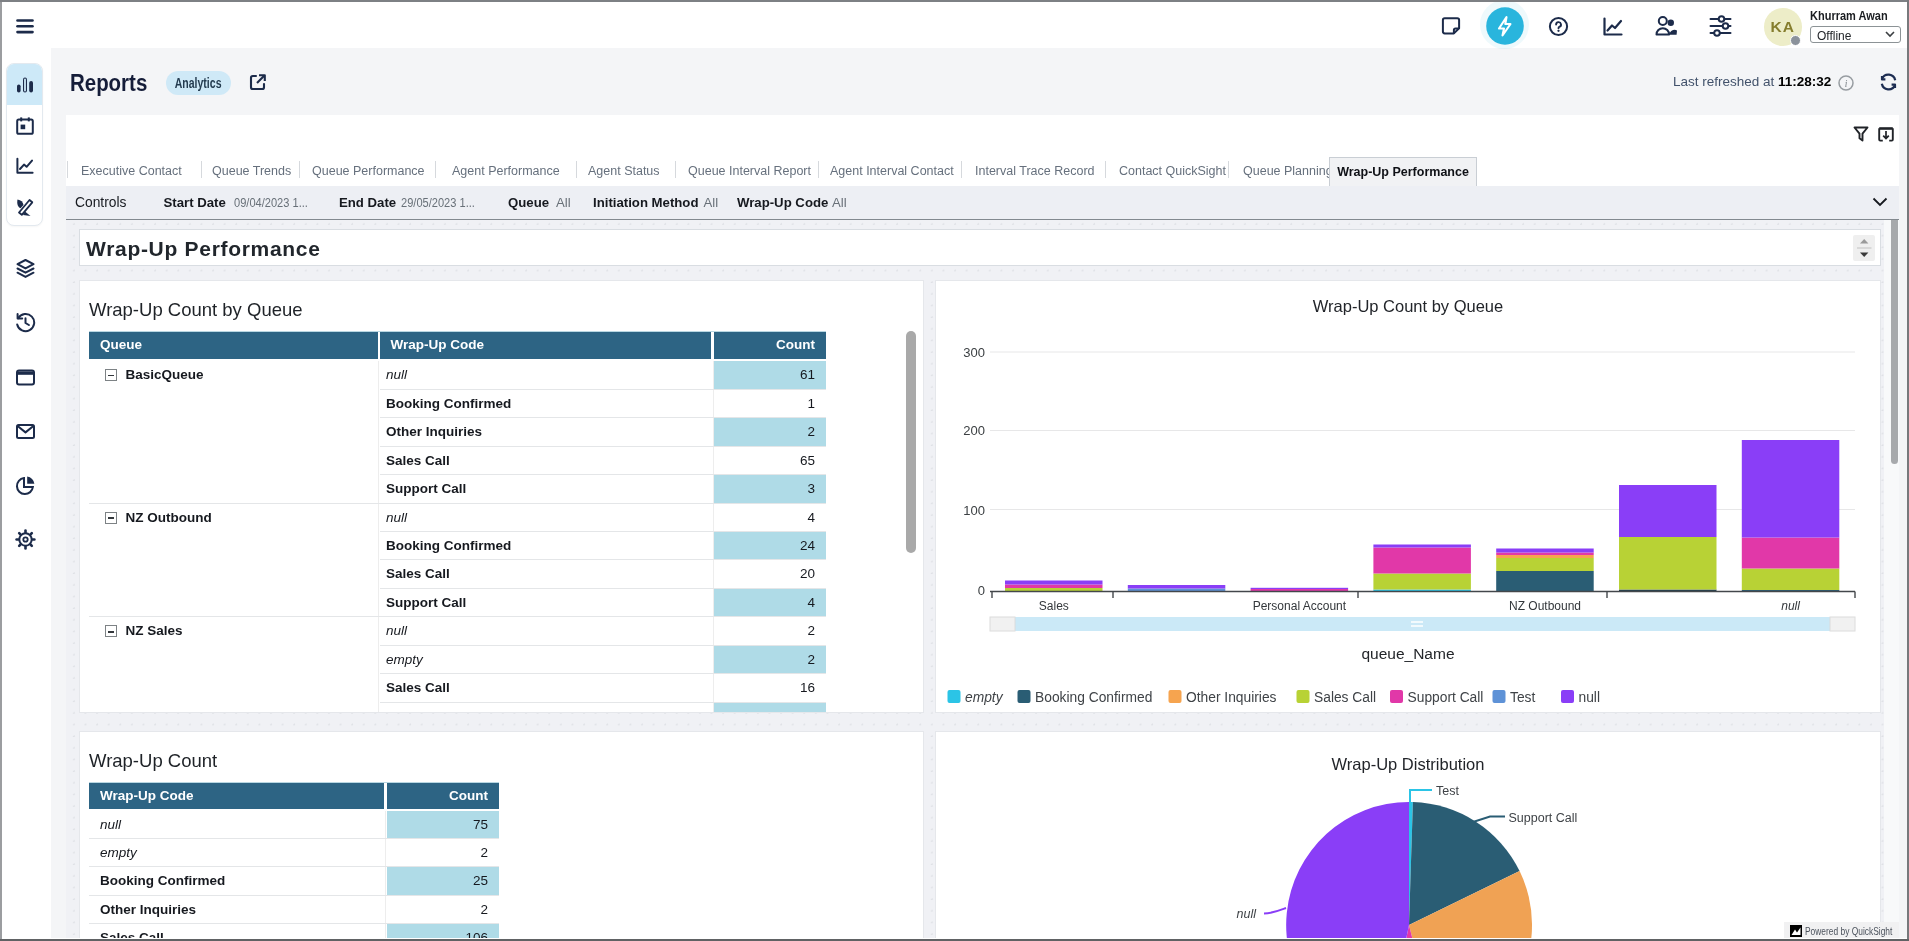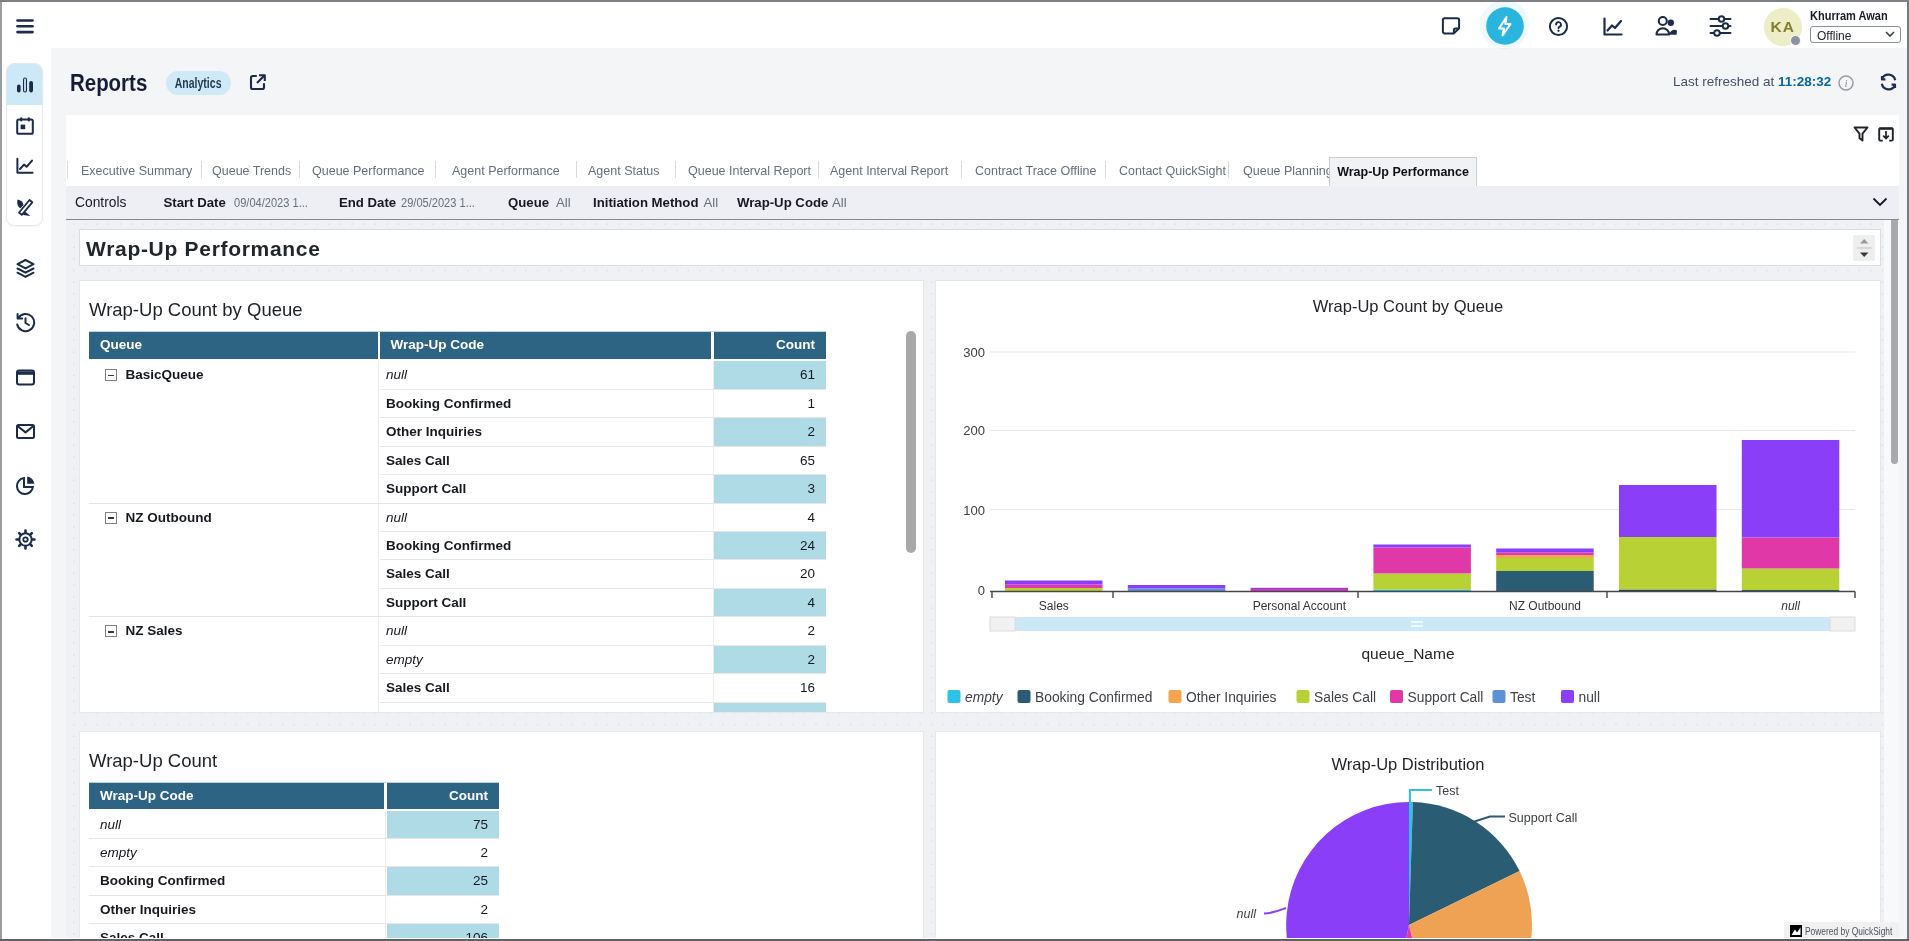--- a/index.html
+++ b/index.html
@@ -66,21 +66,21 @@
 <body>
 <div id="page">
   <div class="abs" id="contentbg">
     <div class="abs" style="left:19px;top:22px;font-size:23.5px;font-weight:bold;color:#151d39;transform:scaleX(0.87);transform-origin:0 0">Reports</div>
     <div class="abs" style="left:114.5px;top:22.8px;width:65.5px;height:24px;background:#cfe9f7;border-radius:12px;font-size:14px;font-weight:bold;color:#253c50;line-height:24px;text-align:center"><span style="display:inline-block;transform:scaleX(0.75)">Analytics</span></div>
     <svg class="abs" style="left:197px;top:25px" width="19" height="19" viewBox="0 0 19 19">
       <path d="M8 3 h-3.2 a1.8 1.8 0 0 0 -1.8 1.8 v9.4 a1.8 1.8 0 0 0 1.8 1.8 h9.4 a1.8 1.8 0 0 0 1.8 -1.8 v-3.2" fill="none" stroke="#1c2b4a" stroke-width="2.1" stroke-linecap="round"></path>
       <path d="M11 2.2 h5.8 v5.8" fill="none" stroke="#1c2b4a" stroke-width="2.1" stroke-linejoin="round"></path>
       <line x1="9" y1="10" x2="16.4" y2="2.6" stroke="#1c2b4a" stroke-width="2.1"></line>
     </svg>
-    <div class="abs" style="left:1622px;top:26px;font-size:13.5px;color:#42526b">Last refreshed at <b style="color:#0369a1">11:28:32</b></div>
+    <div class="abs" style="left:1622px;top:26px;font-size:13.5px;color:#42526b">Last refreshed at <b style="color:#000000">11:28:32</b></div>
     <svg class="abs" style="left:1787px;top:26.5px" width="16" height="16" viewBox="0 0 16 16">
       <circle cx="8" cy="8" r="7" fill="none" stroke="#979ca1" stroke-width="1.5"></circle>
       <text x="8" y="11.6" text-anchor="middle" font-size="9.5" font-style="italic" font-family="Liberation Serif, serif" fill="#7a8187">i</text>
     </svg>
     <svg class="abs" style="left:1828px;top:24.5px" width="19" height="18" viewBox="0 0 19 18">
       <path d="M16.2 7.2 a7 7 0 0 0 -13.2 -1.5" fill="none" stroke="#1d2d52" stroke-width="2.2"></path>
       <path d="M3 3 v3.4 h3.4" fill="none" stroke="#1d2d52" stroke-width="2.2" stroke-linejoin="round"></path>
       <path d="M2.8 10.8 a7 7 0 0 0 13.2 1.5" fill="none" stroke="#1d2d52" stroke-width="2.2"></path>
       <path d="M16 15 v-3.4 h-3.4" fill="none" stroke="#1d2d52" stroke-width="2.2" stroke-linejoin="round"></path>
     </svg>
@@ -229,28 +229,28 @@
 
     <svg class="abs" style="left:1787px;top:11px" width="17" height="17" viewBox="0 0 17 17">
       <path d="M1.5 1.5 h13 l-5 6.2 v6.8 l-3 -2.2 v-4.6 z" fill="none" stroke="#202328" stroke-width="1.9" stroke-linejoin="round"></path>
     </svg>
     <svg class="abs" style="left:1812px;top:11px" width="16" height="16" viewBox="0 0 16 16">
       <path d="M1.2 2.2 v11.4 a1 1 0 0 0 1 1 h2.6 M11.2 14.6 h2.6 a1 1 0 0 0 1 -1 v-11.4" fill="none" stroke="#202328" stroke-width="1.9"></path>
       <rect x="1.2" y="1.2" width="13.6" height="2.6" fill="#202328"></rect>
       <path d="M8 5 v7 M5.2 9.6 l2.8 3 l2.8 -3" fill="none" stroke="#202328" stroke-width="1.7"></path>
     </svg>
     <div id="tabsrow" class="abs">
-      <span class="tab" style="left:15px;line-height:30px">Executive Summary</span>
+      <span class="tab" style="left:15px;line-height:30px">Executive Contact</span>
       <span class="tab" style="left:146px;line-height:30px">Queue Trends</span>
       <span class="tab" style="left:246px;line-height:30px">Queue Performance</span>
       <span class="tab" style="left:386px;line-height:30px">Agent Performance</span>
       <span class="tab" style="left:522px;line-height:30px">Agent Status</span>
       <span class="tab" style="left:622px;line-height:30px">Queue Interval Report</span>
-      <span class="tab" style="left:764px;line-height:30px">Agent Interval Report</span>
-      <span class="tab" style="left:909px;line-height:30px">Contract Trace Offline</span>
+      <span class="tab" style="left:764px;line-height:30px">Agent Interval Contact</span>
+      <span class="tab" style="left:909px;line-height:30px">Interval Trace Record</span>
       <span class="tab" style="left:1053px;line-height:30px">Contact QuickSight</span>
       <span class="tab" style="left:1177px;line-height:30px">Queue Planning</span>
       <span class="tabdiv" style="left:0.5px"></span>
       <span class="tabdiv" style="left:135px"></span>
       <span class="tabdiv" style="left:233px"></span>
       <span class="tabdiv" style="left:369px"></span>
       <span class="tabdiv" style="left:509.5px"></span>
       <span class="tabdiv" style="left:609px"></span>
       <span class="tabdiv" style="left:752px"></span>
       <span class="tabdiv" style="left:894.5px"></span>

